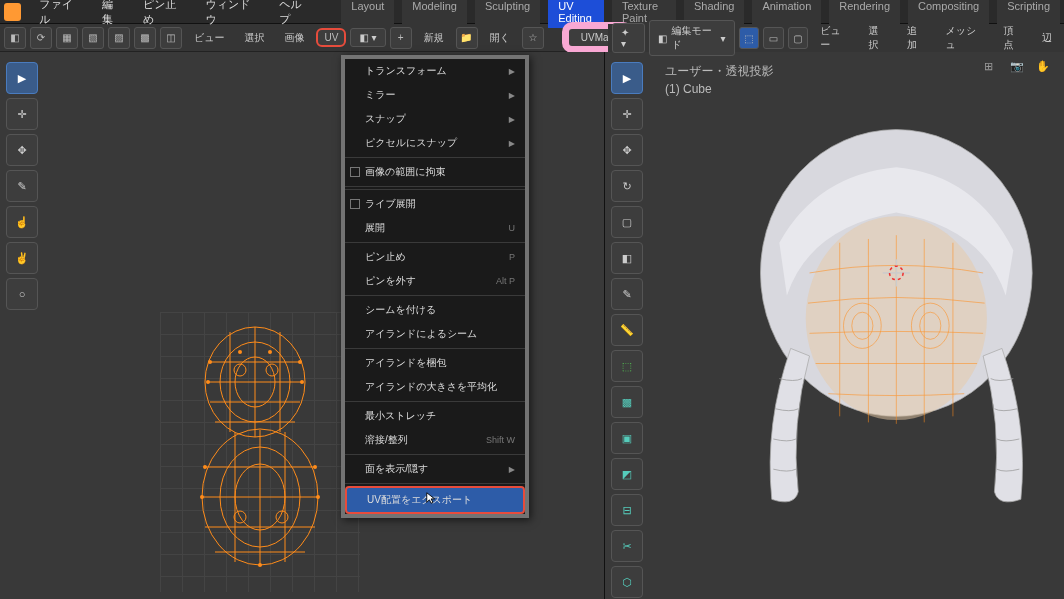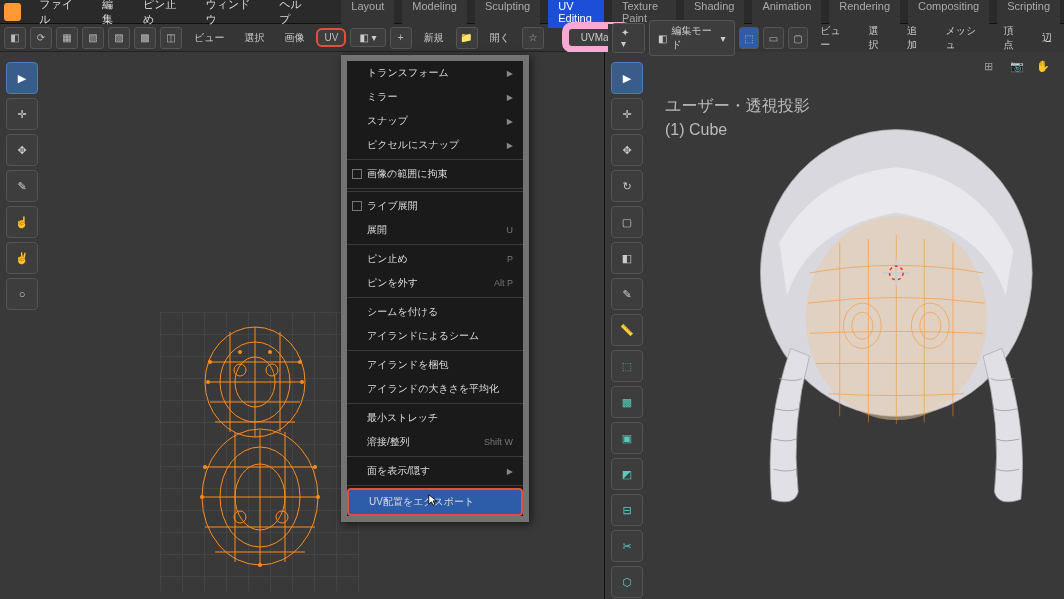--- a/index.html
+++ b/index.html
@@ -31,30 +31,30 @@
 .vtool { position: absolute; left: 6px; top: 10px; display: flex; flex-direction: column; gap: 4px; z-index: 1; }
 .vtool .vtb { width: 32px; height: 32px; background: #3d3d3d; border: 1px solid #555; border-radius: 4px; display: flex; align-items: center; justify-content: center; cursor: pointer; color: #ccc; }
 .vtool .vtb.active { background: #3a5c8a; border-color: #4a7cbf; color: #fff; }
 
 
 .uv-area { position: absolute; left: 160px; top: 260px; width: 200px; height: 280px; }
 .uv-grid { position: absolute; left: 0; top: 0; width: 100%; height: 100%; background-image: linear-gradient(#555 1px, transparent 1px), linear-gradient(90deg, #555 1px, transparent 1px); background-size: 22px 22px; opacity: 0.4; }
 .uv-mesh { position: absolute; left: 20px; top: 10px; }
 
 
-.dropdown { position: absolute; left: 341px; top: 3px; width: 188px; background: #1a1a1a; border: 6px solid #737373; z-index: 100; box-shadow: 2px 2px 8px rgba(0,0,0,0.6); }
+.dropdown { position: absolute; left: 341px; top: 3px; width: 188px; background: #1a1a1a; border: 4px solid #737373; z-index: 100; box-shadow: 2px 2px 8px rgba(0,0,0,0.6); }
 .dropdown .dd-item { padding: 5px 10px 5px 20px; font-size: 10px; color: #ddd; cursor: pointer; display: flex; align-items: center; justify-content: space-between; position: relative; }
 .dropdown .dd-item.selected { background: #2d5ca8; border: 2px solid #e74c3c; border-radius: 4px; }
 .dropdown .dd-item .checkbox { width: 10px; height: 10px; border: 1px solid #777; position: absolute; left: 5px; }
 .dropdown .dd-sep { height: 1px; background: #3a3a3a; margin: 2px 0; }
 .dropdown .dd-item .arrow { color: #888; font-size: 8px; }
 .dropdown .dd-item .shortcut { color: #777; font-size: 9px; }
 
 
-.rhead { position: absolute; left: 60px; top: 10px; color: #bbb; font-size: 16px; line-height: 1.5; margin-top: 32px; }
+.rhead { position: absolute; left: 60px; top: 10px; color: #bbb; font-size: 12px; line-height: 1.5; }
 
 
 .rover { position: absolute; right: 8px; top: 8px; display: flex; gap: 6px; }
 .rover .ri { width: 20px; height: 20px; color: #999; }
 
 
 .model-area { position: absolute; left: 60px; top: 40px; right: 0; bottom: 0; overflow: hidden; }
 .model-head { position: absolute; left: 60px; top: 30px; width: 320px; height: 400px; }
 
 

